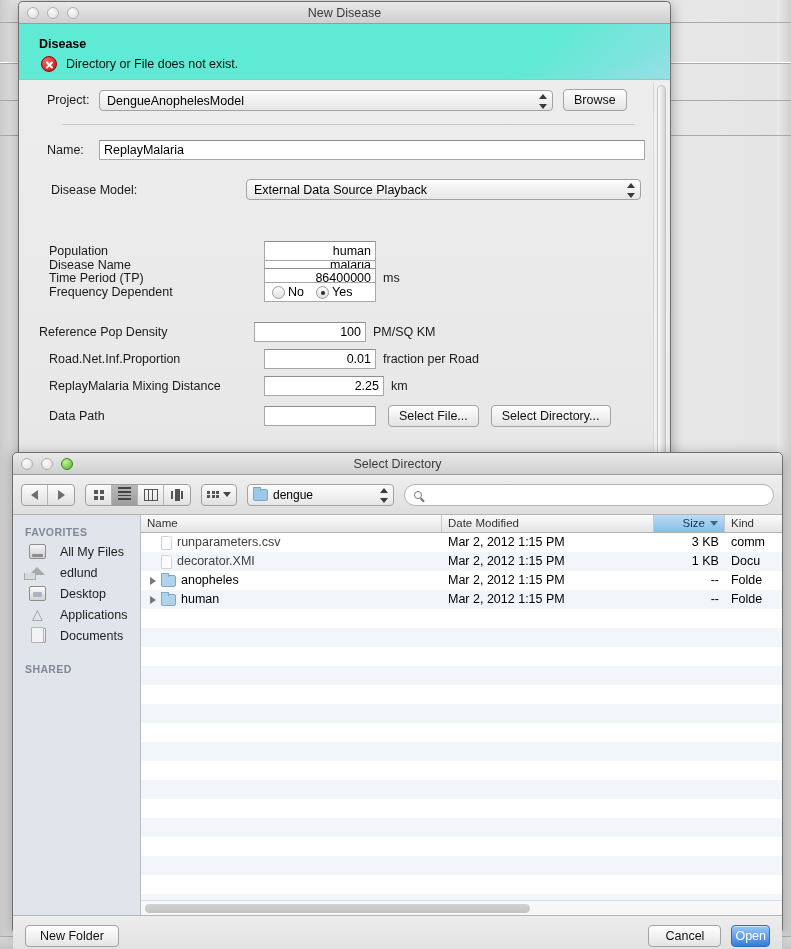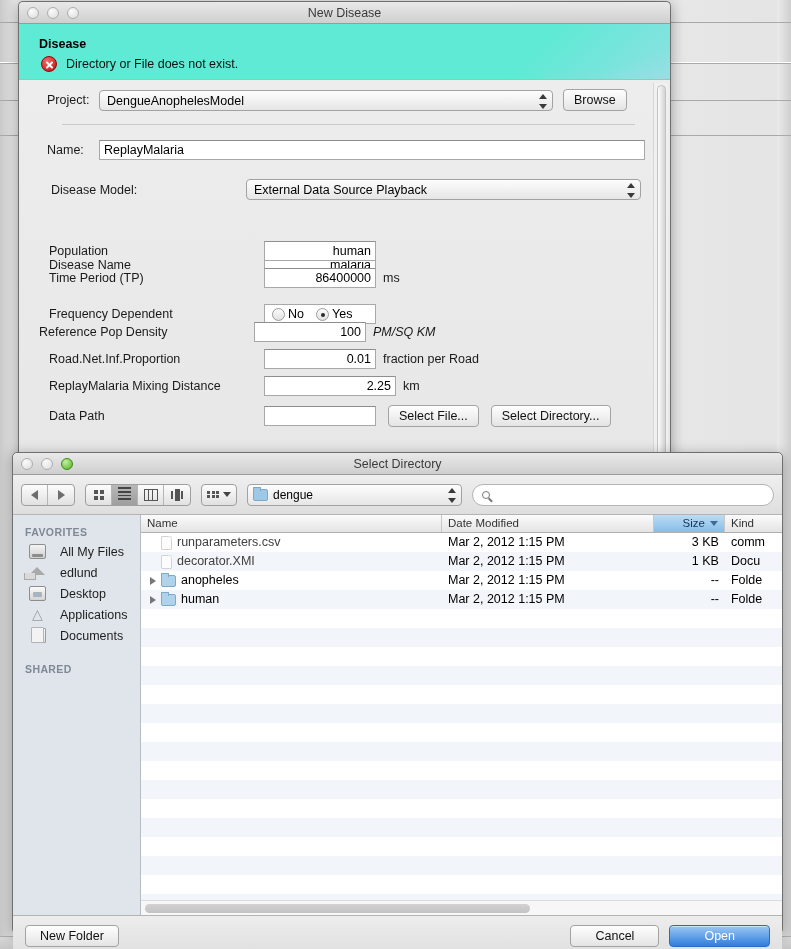--- a/index.html
+++ b/index.html
@@ -172,21 +172,21 @@
 
   .action-btn { display:flex; align-items:center; gap:4px;
                 background: linear-gradient(to bottom,#fcfcfc,#e1e1e1);
                 border:1px solid #9f9f9f; border-radius:4px; height:22px; padding:0 5px; }
   .ic-gear { display:grid; grid-template-columns:repeat(3,3px); grid-template-rows:repeat(2,3px);
              gap:1.5px; }
   .ic-gear span { background:#555; display:block; }
   .caret-dn { width:0;height:0;border-left:4px solid transparent;border-right:4px solid transparent;
               border-top:5px solid #444; }
 
-  .path-combo { position:relative; width:215px; height:22px; border-radius:4px;
+  .path-combo { position:relative; width:147px; height:22px; border-radius:4px;
                 background: linear-gradient(to bottom,#fdfdfd,#e6e6e6);
                 border:1px solid #a2a2a2; display:flex; align-items:center; padding:0 20px 0 5px; gap:5px; }
   .folder-ic { width:15px; height:12px; background:#9ec8e5; border:1px solid #7ba8cb;
                border-radius:1px 2px 2px 2px; position:relative; }
   .folder-ic:before { content:""; position:absolute; left:-1px; top:-3px; width:6px; height:3px;
                       background:#9ec8e5; border:1px solid #7ba8cb; border-bottom:none;
                       border-radius:1px 1px 0 0; }
   .search-field { flex:1; height:22px; border-radius:11px; background:#fff;
                   border:1px solid #b4b4b4; display:flex; align-items:center; padding:0 9px; gap:5px; }
   .mag { width:8px; height:8px; border:1.6px solid #777; border-radius:50%; position:relative; }
@@ -340,47 +340,47 @@
         <span class="lbl" style="width:215px;">Population</span>
         <input class="tf right" style="width: 112px;" value="human">
         <span class="lbl" style="margin-left:7px;"></span>
       </div>
       <div class="row" style="left:30px; top:188px;">
         <span class="lbl" style="width:215px;">Time Period (TP)</span>
         <input class="tf right" style="width: 112px;" value="86400000">
         <span class="lbl" style="margin-left:7px;">ms</span>
       </div>
 
-      <div class="row" style="left:30px; top:224px;">
+      <div class="row" style="left:30px; top:202px;">
         <span class="lbl" style="width:215px;">Frequency Dependent</span>
         <div class="radio-group" style="width:112px;text-align:right;">
           <label class="radio">
             <span class="rb"></span>
             <span>No</span>
           </label>
           <label class="radio">
             <span class="rb on"></span>
             <span>Yes</span>
           </label>
         </div>
       </div>
 
       <div class="row" style="left:20px; top:242px;">
         <span class="lbl" style="width:215px;">Reference Pop Density</span>
         <input class="tf right" style="width: 112px;" value="100">
-        <span class="lbl" style="margin-left:7px;font-style:italic;">PM/SQ KM</span>
+        <span class="lbl" style="margin-left:7px;">PM/SQ KM</span>
       </div>
       <div class="row" style="left:30px; top:269px;">
         <span class="lbl" style="width:215px;">Road.Net.Inf.Proportion</span>
         <input class="tf right" style="width: 112px;" value="0.01">
         <span class="lbl" style="margin-left:7px;">fraction per Road</span>
       </div>
       <div class="row" style="left:30px; top:296px;">
         <span class="lbl" style="width:215px;">ReplayMalaria Mixing Distance</span>
-        <input class="tf right" style="width: 132px;" value="2.25">
+        <input class="tf right" style="width: 120px;" value="2.25">
         <span class="lbl" style="margin-left:7px;">km</span>
       </div>
 
       <div class="row" style="left:30px; top:325px;">
         <span class="lbl" style="width:215px;">Data Path</span>
         <input class="tf right" style="width: 112px;" value="">
         <button class="btn" style="margin-left:12px;">Select File...</button>
         <button class="btn" style="margin-left:12px;">Select Directory...</button>
       </div>
 
@@ -582,19 +582,19 @@
         <div class="hscroll-track">
           <div class="hscroll-thumb"></div>
         </div>
       </div>
     </div>
 
     <div class="sd-footer">
       <button class="btn" style="padding:0 14px;">New Folder</button>
       <div class="spacer"></div>
       <div class="footer-btns">
-        <button class="btn" style="padding:0 24px;text-align:center;">Cancel</button>
-        <button class="btn primary" style="padding:0 34px;text-align:center;">Open</button>
+        <button class="btn" style="padding:0 16px;text-align:center;">Cancel</button>
+        <button class="btn primary" style="padding:0 3px;text-align:center;">Open</button>
       </div>
     </div>
   </div>
 
 </div>
 
 </body></html>

